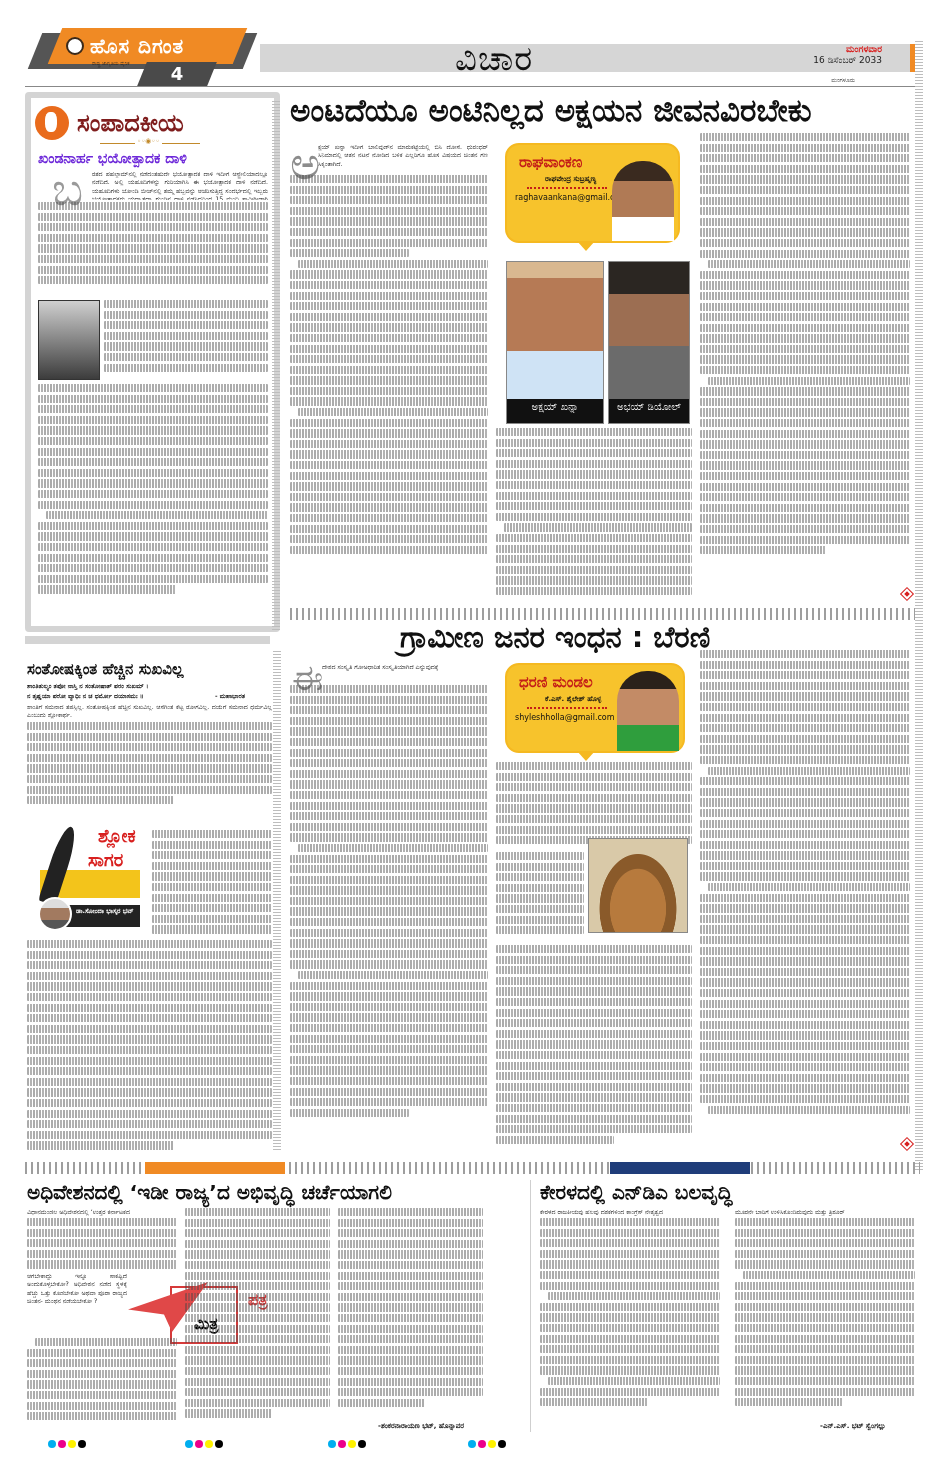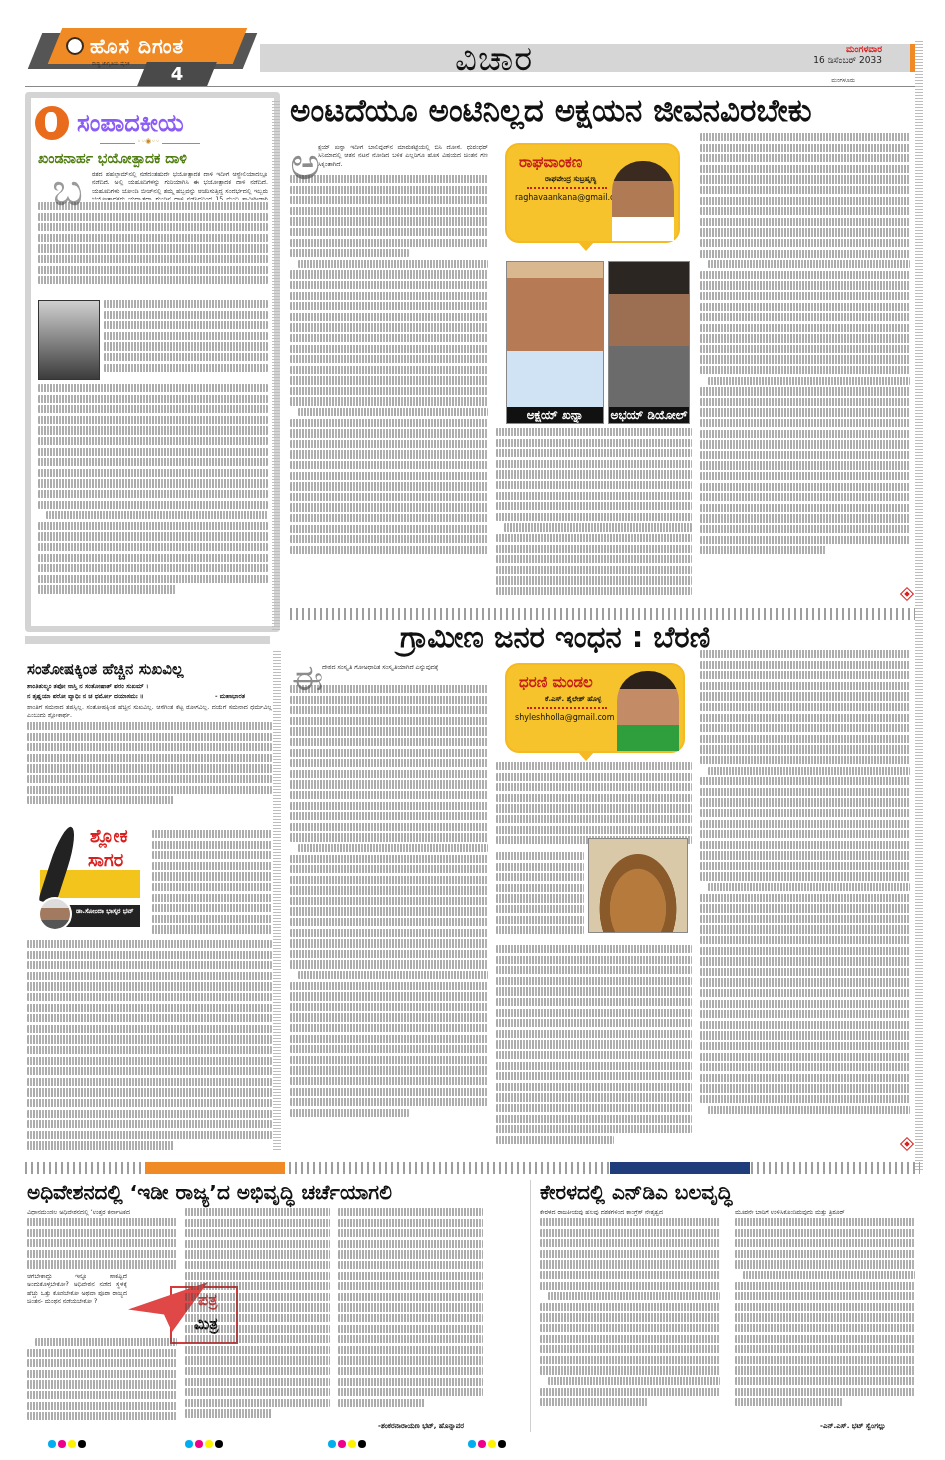--- a/index.html
+++ b/index.html
@@ -23,24 +23,24 @@
   .day { color: #d8201f; font-weight: bold; font-size: 9px; }
   .date { font-size: 9px; color: #222; }
   .city { position: absolute; right: 90px; top: 76px; font-size: 6px; color: #333; }
   .orange-tick { position: absolute; left: 910px; top: 44px; width: 5px; height: 28px; background: #f08a24; }
 
   
   .edit-box { position: absolute; left: 25px; top: 92px; width: 255px; height: 540px; border: 6px solid #d4d4d4; border-radius: 4px; }
   .edit-header { position: absolute; left: 35px; top: 100px; width: 230px; height: 46px; display: flex; align-items: center; gap: 8px; }
   .edit-logo { width: 34px; height: 34px; border-radius: 50%; background: #e96b1c; position: relative; }
   .edit-logo::after { content: ""; position: absolute; left: 10px; top: 6px; width: 12px; height: 20px; background: #fff; border-radius: 40%; }
-  .edit-title { font-size: 24px; font-weight: bold; color: #8b5cf6; }
+  .edit-title { font-size: 24px; font-weight: bold; color: #7f1d1d; }
   .edit-orn { position: absolute; left: 100px; top: 143px; width: 100px; height: 1px; background: #c28a2b; }
   .edit-orn::after { content: "◦◦◉◦◦"; position: absolute; left: 35px; top: -6px; font-size: 7px; color: #c28a2b; background: #fff; padding: 0 2px; }
-  .edit-headline { position: absolute; left: 38px; top: 150px; font-size: 14px; font-weight: bold; color: #4d7c0f; }
+  .edit-headline { position: absolute; left: 38px; top: 150px; font-size: 14px; font-weight: bold; color: #6d28d9; }
   .dropcap { position: absolute; font-family: "DejaVu Serif", serif; font-size: 46px; color: #9a9a9a; line-height: 1; }
   .img-ph { position: absolute; background: #555; border: 1px solid #333; }
 
   .col-text { position: absolute; font-size: 6.2px; line-height: 8.3px; color: #222; text-align: justify; overflow: hidden; }
   .col-text .line { height: 8.3px; background: repeating-linear-gradient(90deg, #444 0 2px, transparent 2px 3px, #555 3px 5px, transparent 5px 6px); opacity: .45; margin-bottom: 2.3px; border-radius: 1px; }
   .col-text .line.short { width: 60%; }
   .col-text .line.para { margin-left: 8px; }
 
   
   .vstripe { position: absolute; width: 8px; background: repeating-linear-gradient(0deg, #bdbdbd 0 1px, transparent 1px 3px); }
@@ -51,29 +51,29 @@
   .col-card { position: absolute; border-radius: 14px; background: #f7c32c; border: 2px solid #f5b921; }
   .col-card .col-name { position: absolute; left: 12px; top: 8px; font-size: 15px; font-weight: bold; color: #c41e18; }
   .col-card .col-author { position: absolute; left: 14px; top: 30px; font-size: 7px; font-weight: bold; color: #111; padding-left: 24px; }
   .col-card .col-dots { position: absolute; left: 20px; top: 42px; width: 80px; height: 2px; border-top: 2px dotted #c41e18; }
   .col-card .col-email { position: absolute; left: 8px; top: 48px; font-size: 8px; color: #111; }
   .col-card .col-photo { position: absolute; right: 4px; bottom: 0; width: 62px; height: 80px; border-radius: 30px 30px 0 0; background: linear-gradient(#3a2a1f 0 25%, #b07a55 25% 70%, #ffffff 70%); }
   .col-card .col-photo.green { background: linear-gradient(#2b211a 0 22%, #c38b66 22% 68%, #2f9e3d 68%); }
   .col-card::after { content: ""; position: absolute; left: 70px; bottom: -10px; width: 18px; height: 10px; background: #f5b921; clip-path: polygon(0 0,100% 0,50% 100%); }
 
   .photo { position: absolute; border: 1px solid #888; overflow: hidden; }
-  .photo-cap { position: absolute; left: 0; bottom: 0; width: 100%; height: 16px; background: #111; color: #fff; font-size: 12px; font-weight: bold; text-align: center; line-height: 16px; }
+  .photo-cap { position: absolute; left: 0; bottom: 0; width: 100%; height: 24px; background: #111; color: #fff; font-size: 10px; font-weight: normal; text-align: center; line-height: 16px; }
   .endmark { position: absolute; width: 8px; height: 8px; background: #d8201f; transform: rotate(45deg); border: 2px solid #fff; outline: 1px solid #d8201f; }
 
   
   .bottom-rule-orange { position: absolute; left: 145px; top: 1162px; width: 140px; height: 12px; background: #f08a24; }
   .bottom-rule-blue { position: absolute; left: 610px; top: 1162px; width: 140px; height: 12px; background: #1f3d7a; }
   .patra-box { position: absolute; left: 170px; top: 1286px; width: 68px; height: 58px; border: 2px solid #d63a3a; background: #fff; }
   .patra-plane { position: absolute; left: 128px; top: 1282px; width: 80px; height: 50px; background: #e04848; clip-path: polygon(0 55%, 100% 0, 55% 100%, 45% 65%); }
-  .patra-1 { position: absolute; left: 198px; top: 1290px; font-size: 16px; font-weight: bold; color: #d63a3a; }
+  .patra-1 { position: absolute; left: 208px; top: 1290px; font-size: 16px; font-weight: bold; color: #d63a3a; padding-left: 40px; }
   .patra-2 { position: absolute; left: 194px; top: 1314px; font-size: 16px; font-weight: bold; color: #000000; }
   .byline { position: absolute; font-size: 7px; font-weight: bold; color: #111; }
 
   .reg { position: absolute; top: 1440px; display: flex; gap: 2px; }
   .reg span { width: 8px; height: 8px; border-radius: 50%; display: inline-block; }
 </style>
 </head>
 <body>
 
 <div class="masthead">
@@ -429,21 +429,21 @@
     <div class="line"></div>
     <div class="line"></div>
     <div class="line"></div>
     <div class="line"></div>
     <div class="line"></div>
     <div class="line short"></div>
 </div>
 <div style="position:absolute;left:30px;top:815px;width:115px;height:120px;">
   <div style="position:absolute;left:10px;top:55px;width:100px;height:28px;background:#f3c41b;"></div>
   <div style="position:absolute;left:20px;top:10px;width:18px;height:80px;background:#222;transform:rotate(18deg);border-radius:50% 50% 10% 10%;"></div>
-  <div style="position:absolute;left:60px;top:10px;font-size:18px;font-weight:bold;color:#d8201f;">ಶ್ಲೋಕ</div>
+  <div style="position:absolute;left:68px;top:10px;font-size:18px;font-weight:bold;color:#d8201f;">ಶ್ಲೋಕ</div>
   <div style="position:absolute;left:58px;top:34px;font-size:18px;font-weight:bold;color:#d8201f;">ಸಾಗರ</div>
   <div style="position:absolute;left:30px;top:90px;width:80px;height:22px;background:#222;"></div>
   <div style="position:absolute;left:8px;top:82px;width:34px;height:34px;border-radius:50%;background:linear-gradient(#ddd 0 30%,#a27a60 30% 70%,#555 70%);border:2px solid #fff;"></div>
   <div style="position:absolute;left:46px;top:92px;width:64px;font-size:6.5px;font-weight:bold;color:#fff;line-height:9px;">ಡಾ.ಸೋಂದಾ ಭಾಸ್ಕರ ಭಟ್</div>
 </div>
 <div class="col-text" style="left:152px;top:830px;width:120px;height:105px;">
   <div class="line"></div>
     <div class="line"></div>
     <div class="line"></div>
     <div class="line"></div>

